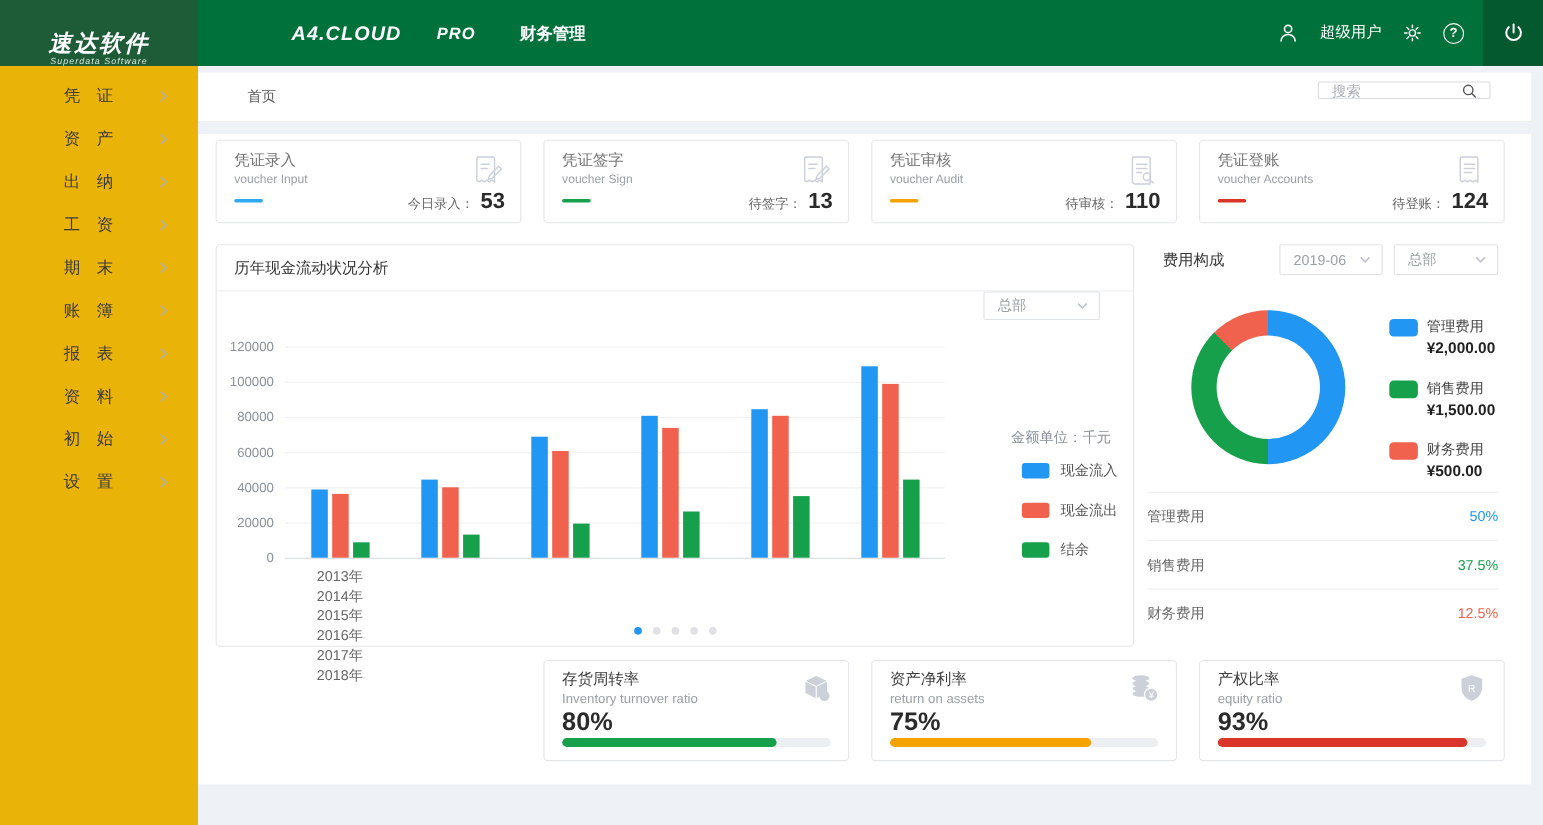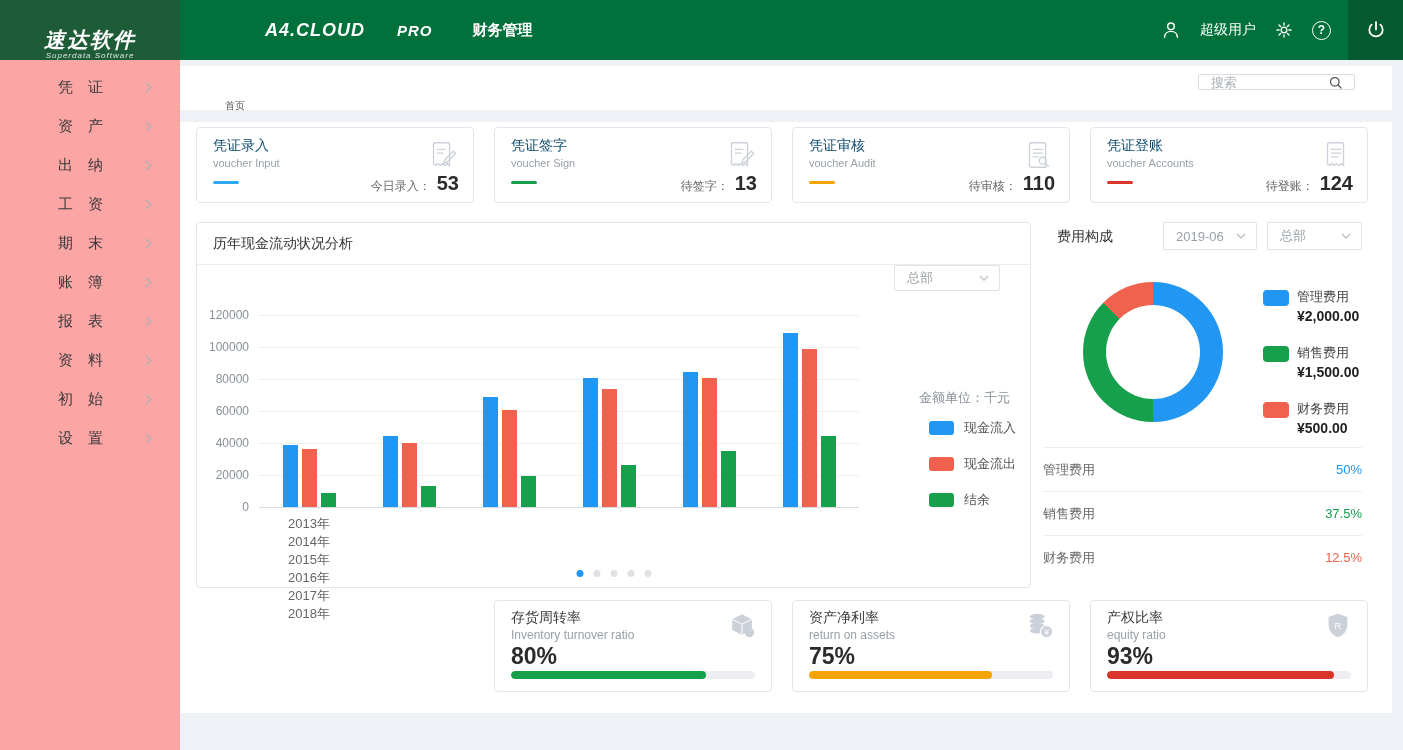--- a/index.html
+++ b/index.html
@@ -20,40 +20,40 @@
   .brand .product { font-size:18px; font-weight:bold; font-style:italic; letter-spacing:1px; }
   .brand .edition { font-size:15px; font-weight:bold; font-style:italic; margin-left:32px; letter-spacing:1px; }
   .brand .module { font-size:15px; font-weight:bold; margin-left:40px; }
   .header-right { position:absolute; right:72px; top:0; height:60px; display:flex; align-items:center; gap:18px; color:#fff; }
   .username { font-size:14px; }
   .help-circle { width:19px; height:19px; border:1.5px solid #fff; border-radius:50%;
     display:flex; align-items:center; justify-content:center; font-size:12px; font-weight:bold; }
   .power-block { position:absolute; right:0; top:0; width:55px; height:60px; background:#045a2e;
     display:flex; align-items:center; justify-content:center; cursor:pointer; }
   
-  .sidebar { position:absolute; left:0; top:60px; width:180px; height:690px; background:#fca5a5; padding-top:8px; }
+  .sidebar { position:absolute; left:0; top:60px; width:180px; height:690px; background:#eab308; padding-top:8px; }
   .side-item { height:39px; display:flex; align-items:center; justify-content:space-between;
     padding:0 28px 0 58px; font-size:15px; color:#3a3a3a; cursor:pointer; }
   .side-item .lbl { white-space:pre; }
   
   .crumb-bar { position:absolute; left:180px; top:66px; width:1212px; height:44px; background:#fff; }
   .crumb { position:absolute; left:45px; top:0; height:44px; display:flex; align-items:center;
-    font-size:10px; color:#5a5a5a; cursor:pointer;margin-top:18px; }
+    font-size:13px; color:#5a5a5a; cursor:pointer; }
   .search-box { position:absolute; right:37px; top:8px; width:157px; height:16px; background:#fff;
     border:1px solid #d9dce1; border-radius:2px; display:flex; align-items:center; }
   .search-box input { flex:1; border:none; outline:none; font-size:13px; color:#333; padding:0 6px 0 12px;
     font-family:"Liberation Sans","DejaVu Sans",sans-serif; background:transparent; min-width:0; }
   .search-box input::placeholder { color:#a8adb5; }
   .search-box .mag { margin-right:10px; display:flex; }
   
   .content-panel { position:absolute; left:180px; top:122px; width:1212px; height:591px; background:#fff; }
   
   .vcard { position:absolute; width:278px; height:76px; background:#fff; border:1px solid #e3e5e8;
     border-radius:4px; cursor:pointer; }
-  .vcard .t { position:absolute; left:16px; top:9px; font-size:14px; color:#0c4a6e; }
+  .vcard .t { position:absolute; left:16px; top:9px; font-size:14px; color:#737373; }
   .vcard .s { position:absolute; left:16px; top:29px; font-size:11px; color:#9aa0a6; }
   .vcard .dash { position:absolute; left:16px; top:53px; width:26px; height:3px; border-radius:2px; }
   .vcard .icon { position:absolute; right:14px; top:10px; }
   .vcard .metric { position:absolute; right:14px; bottom:7px; display:flex; align-items:baseline; gap:6px; }
   .vcard .mlabel { font-size:12px; color:#666; }
   .vcard .mvalue { font-size:20px; font-weight:bold; color:#2b2b2b; }
   
   .chart-panel { position:absolute; left:16px; top:100px; width:835px; height:366px;
     border:1px solid #e3e5e8; border-radius:4px; background:#fff; }
   .chart-title-bar { height:42px; border-bottom:1px solid #ebedf0; display:flex; align-items:center;

